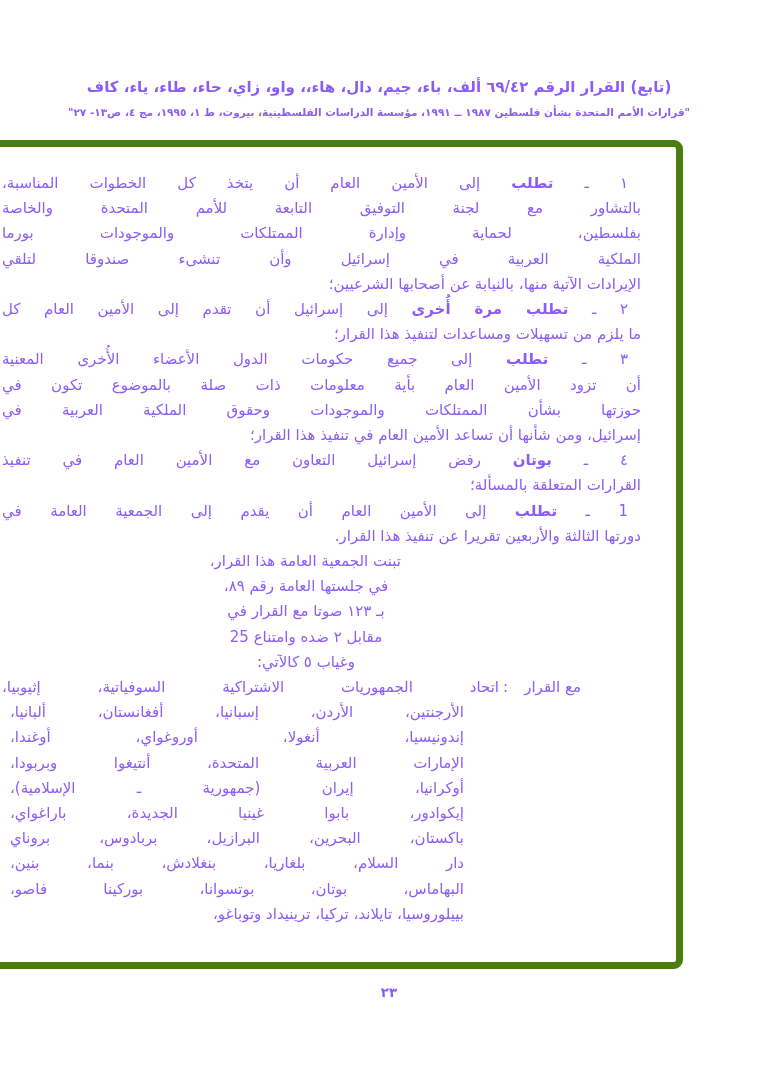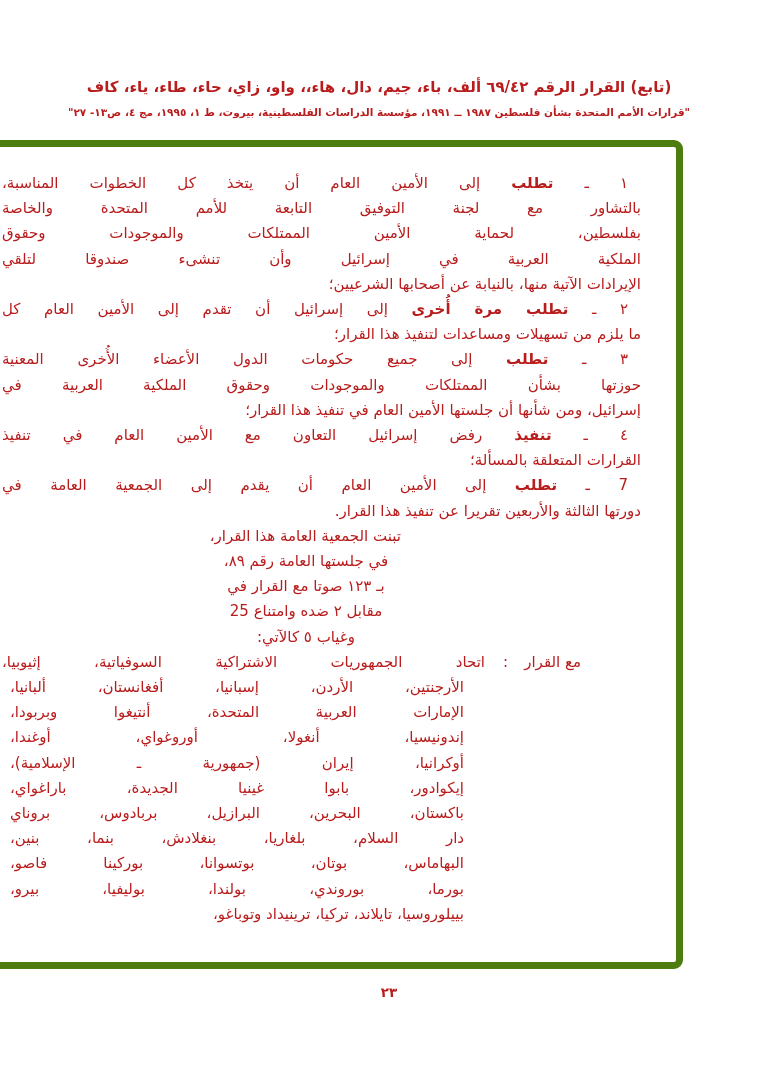--- a/index.html
+++ b/index.html
@@ -1,18 +1,18 @@
 <!DOCTYPE html>
 <html lang="ar" dir="rtl"><head>
 <meta charset="utf-8">
 <style>
   html,body{margin:0;padding:0;background:#fff;}
   .page{
     position:relative;width:758px;height:1078px;background:#ffffff;
-    font-family:"DejaVu Sans",sans-serif;direction:rtl;color:#b91c1c;
+    font-family:"DejaVu Sans",sans-serif;direction:rtl;color:#8b5cf6;
     margin:0 auto;overflow:hidden;
   }
   .header{position:absolute;top:76px;left:0;right:0;text-align:center;}
   .header .t1{font-size:15px;font-weight:bold;letter-spacing:0;line-height:22px;}
   .header .t2{font-size:10.5px;font-weight:bold;margin-top:6px;line-height:16px;}
   .res-box{
     position:absolute;top:140px;right:75px;width:721px;height:829px;
     box-sizing:border-box;border:7px solid #4d7c0f;border-radius:9px;
     background:#fff;
   }
@@ -23,21 +23,21 @@
   .ln{min-height:25px;}
   .ln.j{text-align:justify;text-align-last:justify;}
   .ln.ind{padding-right:13px;}
   .b-word{font-weight:bold;}
   
   .vote{margin-left:0;margin-right:240px;width:190px;}
   .vote .ln{white-space:nowrap;text-align:center;}
   
   .list-first{display:flex;margin-right:60px;}
   .mq-label{flex:none;width:78px;display:flex;justify-content:space-between;}
-  .lf-text{flex:1;margin-right:18px;}
+  .lf-text{flex:1;margin-right:4px;}
   .list-cont{margin-right:177px;margin-left:8px;}
   .page-number{
     position:absolute;top:984px;left:0;right:0;text-align:center;
     font-size:13.5px;font-weight:bold;padding-left:20px;
   }
 </style>
 </head>
 <body>
 
 <div class="page">
@@ -49,42 +49,43 @@
 
   <div class="res-box">
     <div class="content">
 
       <div>
 
           <div class="ln j ind"><span>١ ـ </span><span class="b-word">تطلب</span><span> إلى الأمين العام أن يتخذ كل الخطوات المناسبة،</span></div>
 
           <div class="ln j"><span></span><span class="b-word"></span><span>بالتشاور مع لجنة التوفيق التابعة للأمم المتحدة والخاصة</span></div>
 
-          <div class="ln j"><span></span><span class="b-word"></span><span>بفلسطين، لحماية الأمين الممتلكات والموجودات وحقوق</span></div>
+          <div class="ln j"><span></span><span class="b-word"></span><span>بفلسطين، لحماية وإدارة الممتلكات والموجودات بورما</span></div>
 
           <div class="ln j"><span></span><span class="b-word"></span><span>الملكية العربية في إسرائيل وأن تنشىء صندوقا لتلقي</span></div>
 
           <div class="ln"><span></span><span class="b-word"></span><span>الإيرادات الآتية منها، بالنيابة عن أصحابها الشرعيين؛</span></div>
 
           <div class="ln j ind"><span>٢ ـ </span><span class="b-word">تطلب مرة أُخرى</span><span> إلى إسرائيل أن تقدم إلى الأمين العام كل</span></div>
 
           <div class="ln"><span></span><span class="b-word"></span><span>ما يلزم من تسهيلات ومساعدات لتنفيذ هذا القرار؛</span></div>
 
           <div class="ln j ind"><span>٣ ـ </span><span class="b-word">تطلب</span><span> إلى جميع حكومات الدول الأعضاء الأُخرى المعنية</span></div>
 
+          <div class="ln j"><span></span><span class="b-word"></span><span>أن تزود الأمين العام بأية معلومات ذات صلة بالموضوع تكون في</span></div>
 
           <div class="ln j"><span></span><span class="b-word"></span><span>حوزتها بشأن الممتلكات والموجودات وحقوق الملكية العربية في</span></div>
 
-          <div class="ln"><span></span><span class="b-word"></span><span>إسرائيل، ومن شأنها أن جلستها الأمين العام في تنفيذ هذا القرار؛</span></div>
+          <div class="ln"><span></span><span class="b-word"></span><span>إسرائيل، ومن شأنها أن تساعد الأمين العام في تنفيذ هذا القرار؛</span></div>
 
-          <div class="ln j ind"><span>٤ ـ </span><span class="b-word">تنفيذ</span><span> رفض إسرائيل التعاون مع الأمين العام في تنفيذ</span></div>
+          <div class="ln j ind"><span>٤ ـ </span><span class="b-word">بوتان</span><span> رفض إسرائيل التعاون مع الأمين العام في تنفيذ</span></div>
 
           <div class="ln"><span></span><span class="b-word"></span><span>القرارات المتعلقة بالمسألة؛</span></div>
 
-          <div class="ln j ind"><span>7 ـ </span><span class="b-word">تطلب</span><span> إلى الأمين العام أن يقدم إلى الجمعية العامة في</span></div>
+          <div class="ln j ind"><span>1 ـ </span><span class="b-word">تطلب</span><span> إلى الأمين العام أن يقدم إلى الجمعية العامة في</span></div>
 
           <div class="ln"><span></span><span class="b-word"></span><span>دورتها الثالثة والأربعين تقريرا عن تنفيذ هذا القرار.</span></div>
         </div>
 
       <div class="vote">
 
           <div class="ln">تبنت الجمعية العامة هذا القرار،</div>
 
           <div class="ln">في جلستها العامة رقم ٨٩،</div>
 
@@ -100,35 +101,34 @@
             <span>مع القرار</span>
             <span>:</span>
           </span>
         <div class="ln j lf-text">اتحاد الجمهوريات الاشتراكية السوفياتية، إثيوبيا،</div>
       </div>
 
       <div>
 
           <div class="ln list-cont j">الأرجنتين، الأردن، إسبانيا، أفغانستان، ألبانيا،</div>
 
+          <div class="ln list-cont j">إندونيسيا، أنغولا، أوروغواي، أوغندا،</div>
+
           <div class="ln list-cont j">الإمارات العربية المتحدة، أنتيغوا وبربودا،</div>
-
-          <div class="ln list-cont j">إندونيسيا، أنغولا، أوروغواي، أوغندا،</div>
 
           <div class="ln list-cont j">أوكرانيا، إيران (جمهورية ـ الإسلامية)،</div>
 
           <div class="ln list-cont j">إيكوادور، بابوا غينيا الجديدة، باراغواي،</div>
 
           <div class="ln list-cont j">باكستان، البحرين، البرازيل، بربادوس، بروناي</div>
 
           <div class="ln list-cont j">دار السلام، بلغاريا، بنغلادش، بنما، بنين،</div>
 
           <div class="ln list-cont j">البهاماس، بوتان، بوتسوانا، بوركينا فاصو،</div>
 
-          <div class="ln list-cont j">بورما، بوروندي، بولندا، بوليفيا، بيرو،</div>
 
           <div class="ln list-cont">بييلوروسيا، تايلاند، تركيا، ترينيداد وتوباغو،</div>
         </div>
 
     </div>
   </div>
 
   <div class="page-number">٢٣</div>
 
 </div>

